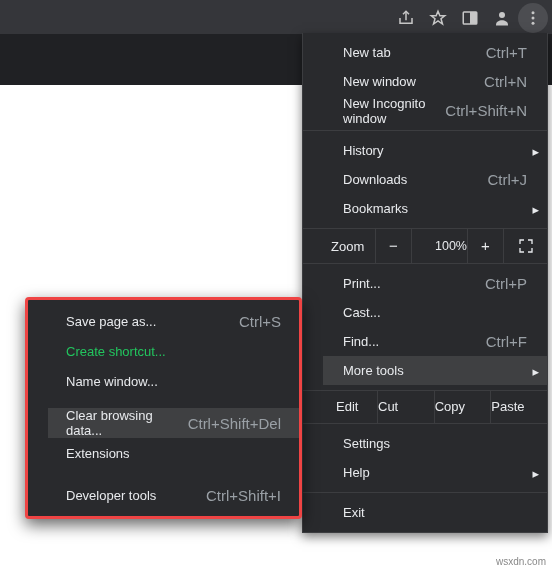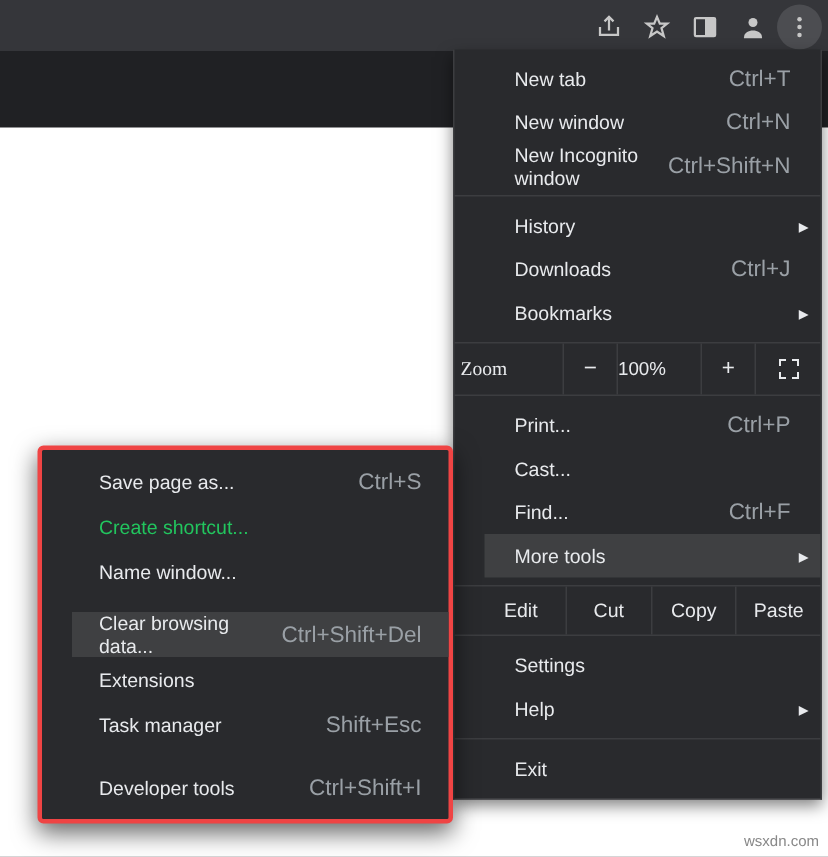--- a/index.html
+++ b/index.html
@@ -97,41 +97,41 @@
   .item .label {}
   .item .shortcut { color: #9aa0a6; font-size: 15px; }
   .item .arrow {
     position: absolute; right: 8px; top: 50%; transform: translateY(-50%);
     color: #e8eaed;
   }
   .item.has-arrow.no-shortcut .arrow { right: 8px; }
   .zoom-row {
     display: flex; align-items: center; height: 34px;
   }
-  .zoom-row .zlabel { width: 72px; padding-left: 4px; font-family: Liberation Serif, serif; }
+  .zoom-row .zlabel { width: 72px; padding-left: 28px; }
   .zoom-row .zbtn {
     width: 36px; text-align: center; color: #e8eaed; font-size: 15px;
     border-left: 1px solid #3c3d40;
     height: 34px; line-height: 34px;
   }
   .zoom-row .zpct {
-    width: 56px; text-align: left; font-size: 12.5px;
+    width: 56px; text-align: right; font-size: 12.5px;
     border-left: 1px solid #3c3d40;
     height: 34px; line-height: 34px;
   }
   .zoom-row .zfs {
     width: 44px;
     border-left: 1px solid #3c3d40;
     height: 34px;
     display: flex; align-items: center; justify-content: center;
   }
   .edit-row { display: flex; height: 32px; }
   .edit-row .elabel { width: 74px; padding-left: 33px; line-height: 32px; }
   .edit-row .ebtn {
-    flex: 1; text-align: center; line-height: 32px;
+    flex: 1; line-height: 32px;
     border-left: 1px solid #3c3d40;
   }
 
   
   .menu-sub {
     position: absolute;
     left: 25px; top: 297px;
     width: 277px;
     background: #292a2d;
     border: 3px solid #ef4444;
@@ -300,24 +300,20 @@
   </div>
   <div class="sep"></div>
   <div class="group">
     <div class="item hover">
       <span class="label">Clear browsing data...</span>
       <span class="shortcut">Ctrl+Shift+Del</span>
     </div>
     <div class="item">
       <span class="label">Extensions</span>
     </div>
-    <div class="item">
-      <span class="label">Task manager</span>
-      <span class="shortcut">Shift+Esc</span>
-    </div>
   </div>
   <div class="sep"></div>
   <div class="group">
     <div class="item">
       <span class="label">Developer tools</span>
       <span class="shortcut">Ctrl+Shift+I</span>
     </div>
   </div>
 </div>
 

